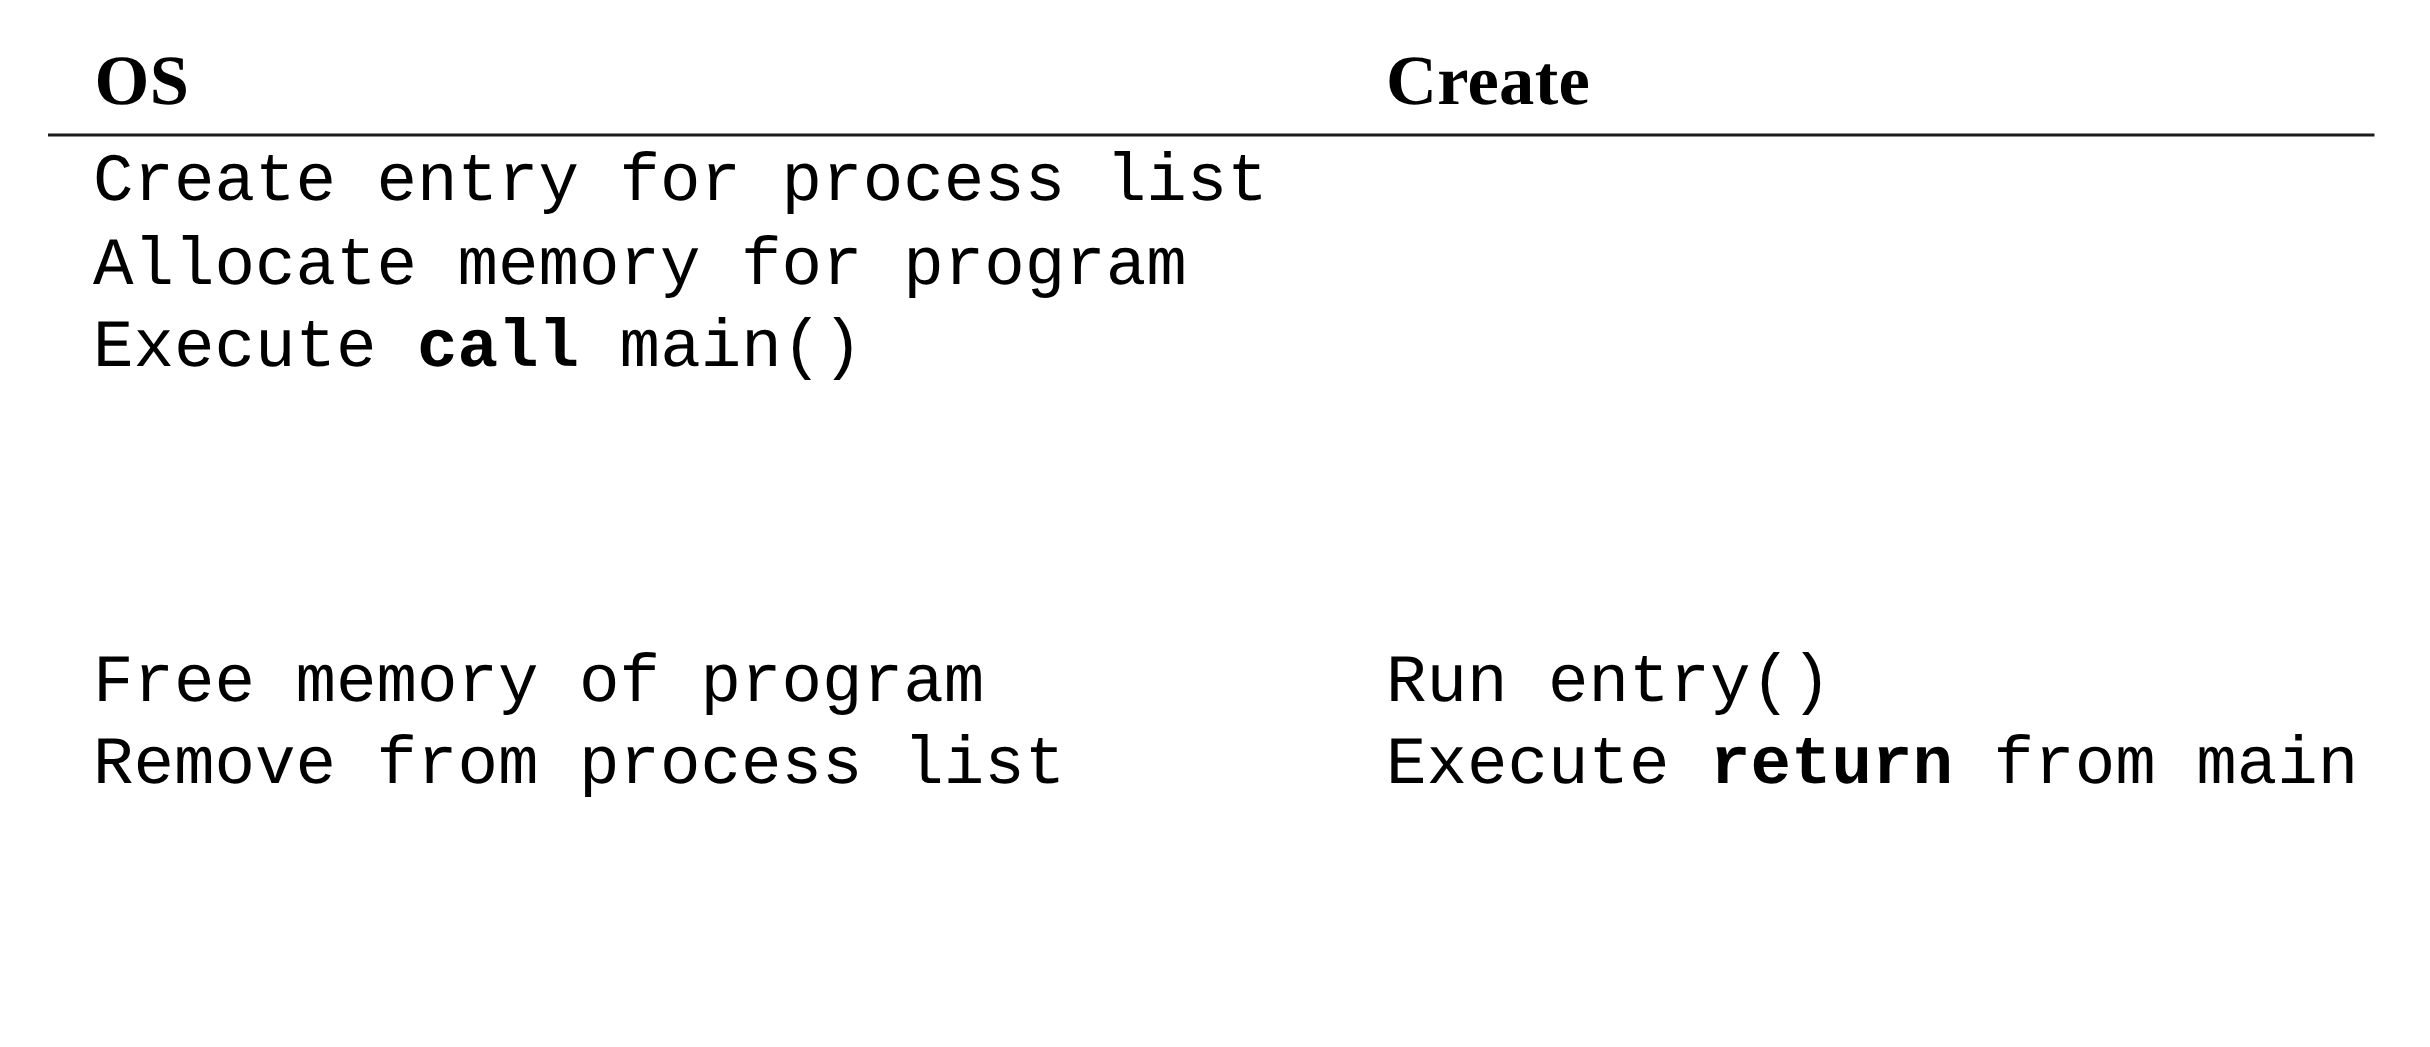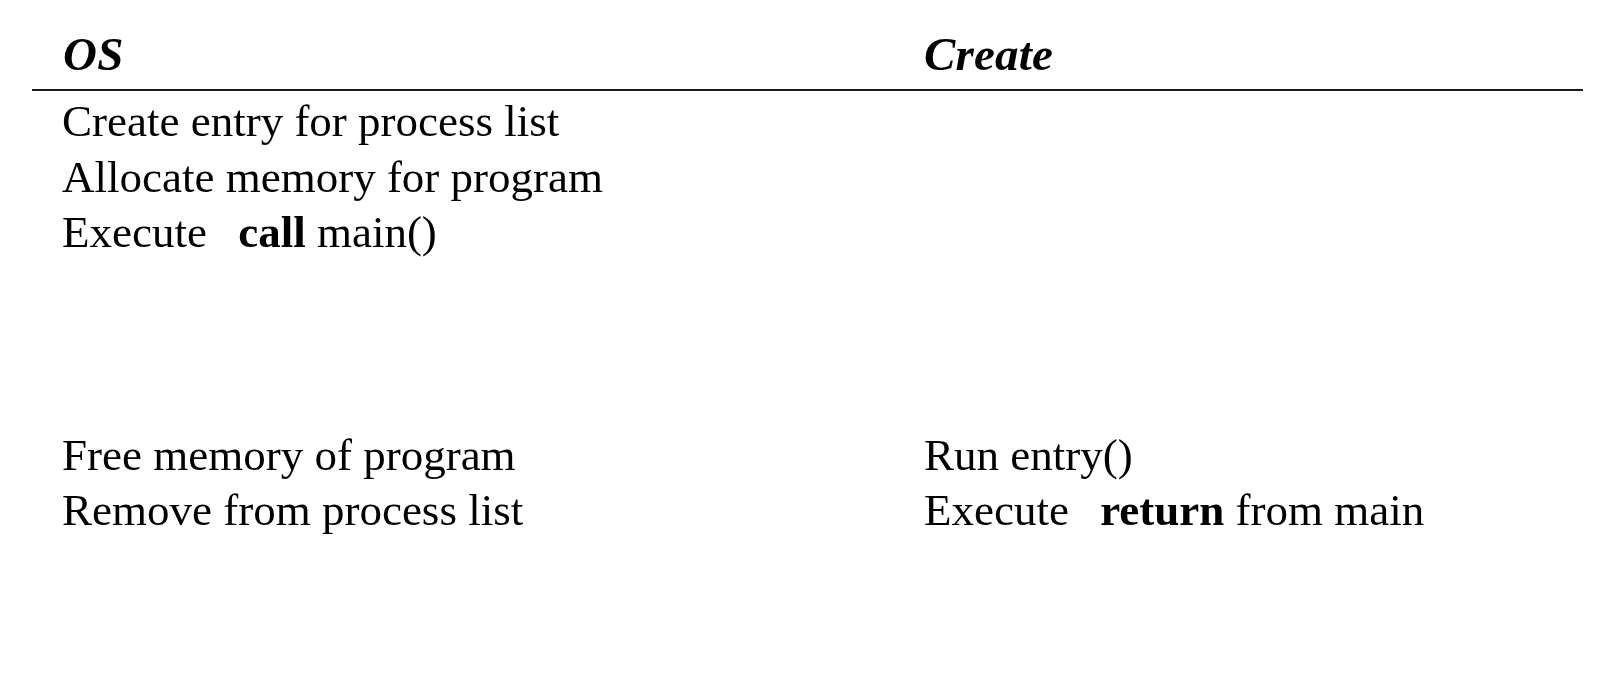--- a/index.html
+++ b/index.html
@@ -32,21 +32,20 @@
     width: 1620px;
     height: 62px;
   }
   .col-head {
     position: absolute;
     font-weight: bold;
     font-size: 47px;
     line-height: 56px;
     letter-spacing: 0.2px;
     white-space: nowrap;
-    font-style: italic;
   }
   .col-head.os      { left: 63px; }
   .col-head.program { left: 924px; }
 
   
   .rule {
     position: absolute;
     left: 32px;
     top: 89px;
     width: 1551px;
@@ -68,27 +67,27 @@
   }
   .col.os      { left: 62px;  width: 840px; }
   .col.program { left: 924px; width: 690px; }
 
   .row {
     height: 55.6px;
     line-height: 55.6px;
     font-size: 45px;
     white-space: nowrap;
     font-weight: normal;
+    font-family: Liberation Mono, monospace;
   }
   .row.blank {
     height: 55.6px;
   }
   .row b {
     font-weight: bold;
-    margin-left: 20px;
   }
 </style>
 </head>
 <body>
 
 <div class="sheet">
 
   <div class="header-row">
     <div class="col-head os">OS</div>
     <div class="col-head program">Create</div>

